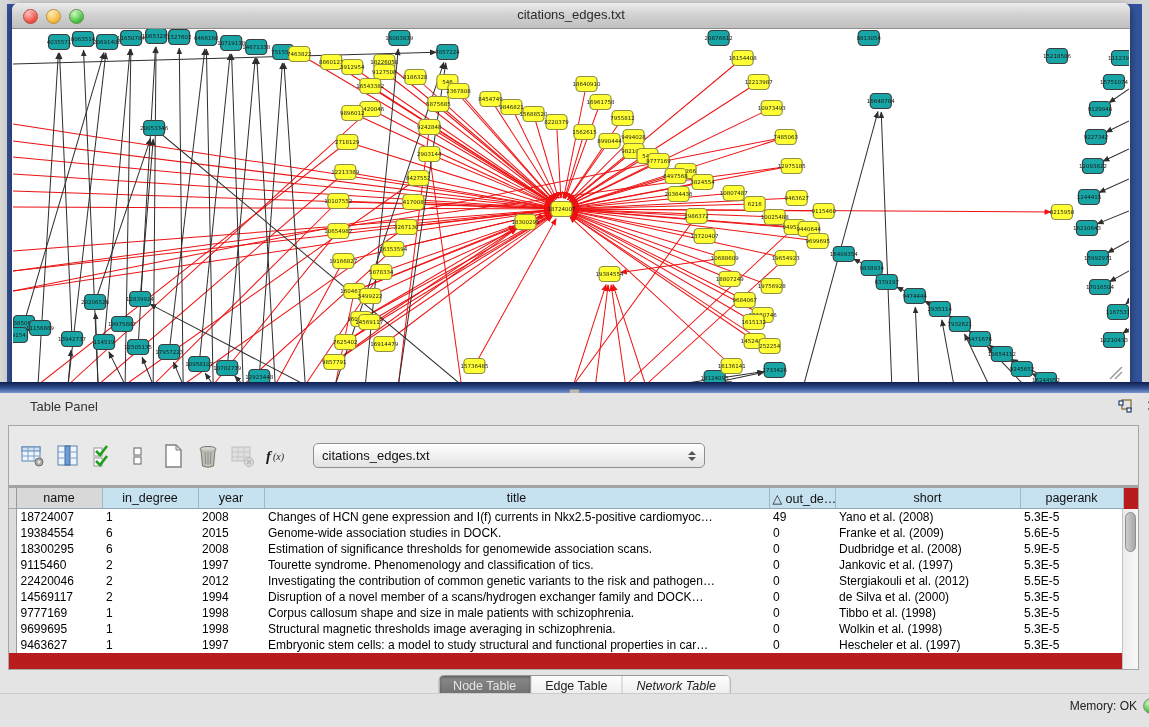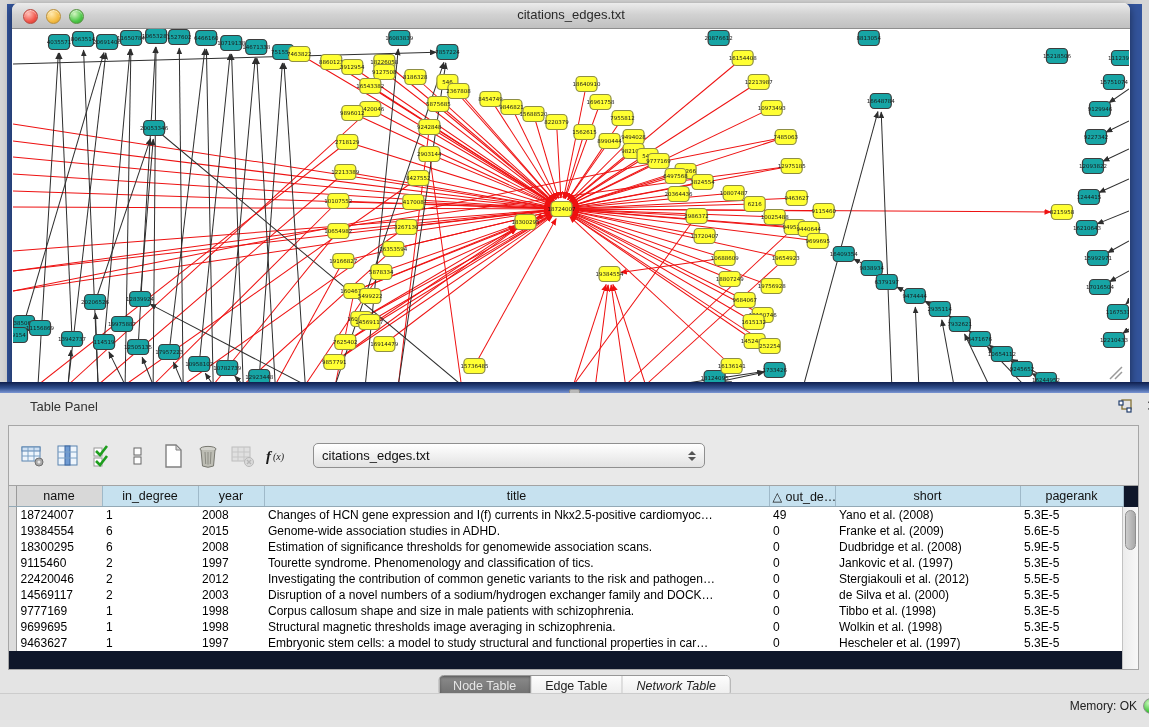--- a/index.html
+++ b/index.html
@@ -39,21 +39,21 @@
   .toolbar{position:absolute;left:0;top:0;right:0;height:59px;display:flex;align-items:center;padding-left:10px;}
   .tbtn{width:27px;height:27px;margin-right:8px;display:flex;align-items:center;justify-content:center;}
   .combo{margin-left:14px;width:392px;height:25px;border:1px solid #8f8f8f;border-radius:5px;
        background:linear-gradient(#ffffff,#e2e2e2);display:flex;align-items:center;padding:0 8px;box-sizing:border-box;}
   .combo-label{flex:1;font-size:13px;color:#111;}
   .spin{display:flex;flex-direction:column;align-items:center;gap:2px;}
   .spin i{width:0;height:0;border-left:4px solid transparent;border-right:4px solid transparent;}
   .spin .up{border-bottom:4px solid #555;}
   .spin .dn{border-top:4px solid #555;}
 
-  .table-wrap{position:absolute;left:0;right:0;top:59px;bottom:0;background:#0f172a;border-top:1px solid #a3a3a3;overflow:hidden;}
+  .table-wrap{position:absolute;left:0;right:0;top:59px;bottom:0;background:#b91c1c;border-top:3px solid #a3a3a3;overflow:hidden;}
   table.grid{border-collapse:collapse;table-layout:fixed;width:1114px;font-size:12px;color:#000;}
   table.grid th{height:20px;font-weight:normal;font-size:12.5px;color:#111;text-align:center;
        background:#c6e1ef;border-right:1px solid #9fb9c9;border-bottom:1px solid #93a9b6;padding:0 3px;
        overflow:hidden;white-space:nowrap;}
   table.grid th.gutter, table.grid td.gutter{background:#dcdcdc;border-right:1px solid #9a9a9a;padding:0;}
   table.grid th.name-col{background:#d8d8d8;}
   table.grid td{height:16px;padding:0 4px;white-space:nowrap;overflow:hidden;background:#fff;}
   .vscroll{position:absolute;right:0;top:21px;bottom:0;width:15px;background:linear-gradient(to right,#ececec,#f8f8f8);
        border-left:1px solid #c2c2c2;}
   .vthumb{position:absolute;left:2px;right:2px;top:3px;height:38px;border-radius:6px;
@@ -935,21 +935,21 @@
               <td>Changes of HCN gene expression and I(f) currents in Nkx2.5-positive cardiomyoc…</td>
               <td>49</td>
               <td>Yano et al. (2008)</td>
               <td>5.3E-5</td>
             </tr>
             <tr>
               <td class="gutter"></td>
               <td>19384554</td>
               <td>6</td>
               <td>2015</td>
-              <td>Genome-wide association studies in ADHD.</td>
+              <td>Genome-wide association studies in DOCK.</td>
               <td>0</td>
               <td>Franke et al. (2009)</td>
               <td>5.6E-5</td>
             </tr>
             <tr>
               <td class="gutter"></td>
               <td>18300295</td>
               <td>6</td>
               <td>2008</td>
               <td>Estimation of significance thresholds for genomewide association scans.</td>
@@ -974,22 +974,22 @@
               <td>2012</td>
               <td>Investigating the contribution of common genetic variants to the risk and pathogen…</td>
               <td>0</td>
               <td>Stergiakouli et al. (2012)</td>
               <td>5.5E-5</td>
             </tr>
             <tr>
               <td class="gutter"></td>
               <td>14569117</td>
               <td>2</td>
-              <td>2003</td>
-              <td>Disruption of a novel numbers of a sodium/hydrogen exchanger family and DOCK…</td>
+              <td>1994</td>
+              <td>Disruption of a novel member of a scans/hydrogen exchanger family and DOCK…</td>
               <td>0</td>
               <td>de Silva et al. (2000)</td>
               <td>5.3E-5</td>
             </tr>
             <tr>
               <td class="gutter"></td>
               <td>9777169</td>
               <td>1</td>
               <td>1998</td>
               <td>Corpus callosum shape and size in male patients with schizophrenia.</td>

